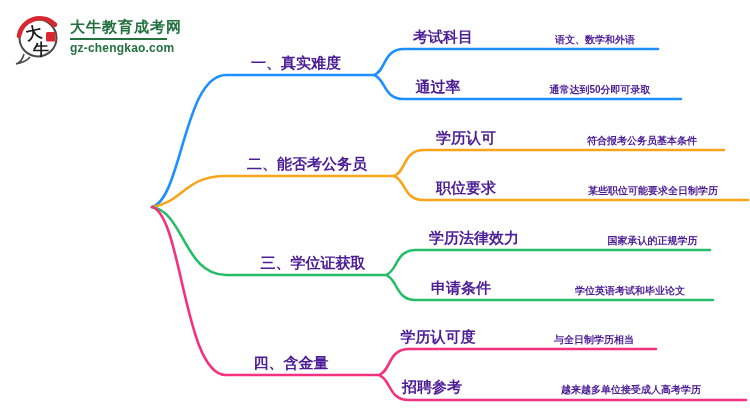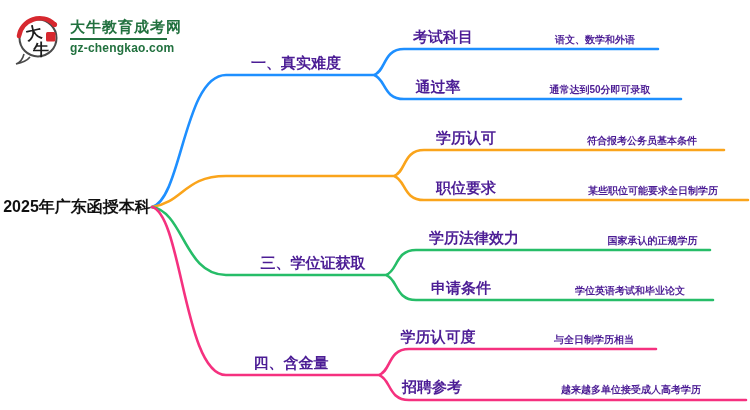--- a/index.html
+++ b/index.html
@@ -75,28 +75,28 @@
       <text x="14" y="27" font-size="16" font-weight="bold" fill="#1d1d1d" transform="rotate(-12 14 27)">大</text>
       <text x="20" y="42" font-size="16" font-weight="bold" fill="#1d1d1d">牛</text>
     </svg>
     <div id="logo-text">
       <div class="logo-name">大牛教育成考网</div>
       <div class="logo-rule"></div>
       <div class="logo-url">gz-chengkao.com</div>
     </div>
   </div>
 
-  <div class="root-lbl" style="left:77px;top:207px;">2025年广东函授本科</div>
 
   <div class="lbl branch-lbl" style="left:296px;bottom:339px;">一、真实难度</div>
   <div class="lbl" style="left:443px;bottom:365px;">考试科目</div>
   <div class="lbl leaf-lbl" style="left:595px;bottom:365px;">语文、数学和外语</div>
   <div class="lbl" style="left:438px;bottom:315px;">通过率</div>
   <div class="lbl leaf-lbl" style="left:600px;bottom:315px;">通常达到50分即可录取</div>
 
+  <div class="lbl branch-lbl" style="left:307px;bottom:238px;">二、能否考公务员</div>
   <div class="lbl" style="left:466px;bottom:264px;">学历认可</div>
   <div class="lbl leaf-lbl" style="left:642px;bottom:264px;">符合报考公务员基本条件</div>
   <div class="lbl" style="left:466px;bottom:214px;">职位要求</div>
   <div class="lbl leaf-lbl" style="left:653px;bottom:214px;">某些职位可能要求全日制学历</div>
 
   <div class="lbl branch-lbl" style="left:313px;bottom:139px;margin-top:34px;">三、学位证获取</div>
   <div class="lbl" style="left:474px;bottom:164px;">学历法律效力</div>
   <div class="lbl leaf-lbl" style="left:639px;bottom:164px;padding-left:27px;">国家承认的正规学历</div>
   <div class="lbl" style="left:461px;bottom:114px;">申请条件</div>
   <div class="lbl leaf-lbl" style="left:630px;bottom:114px;">学位英语考试和毕业论文</div>

